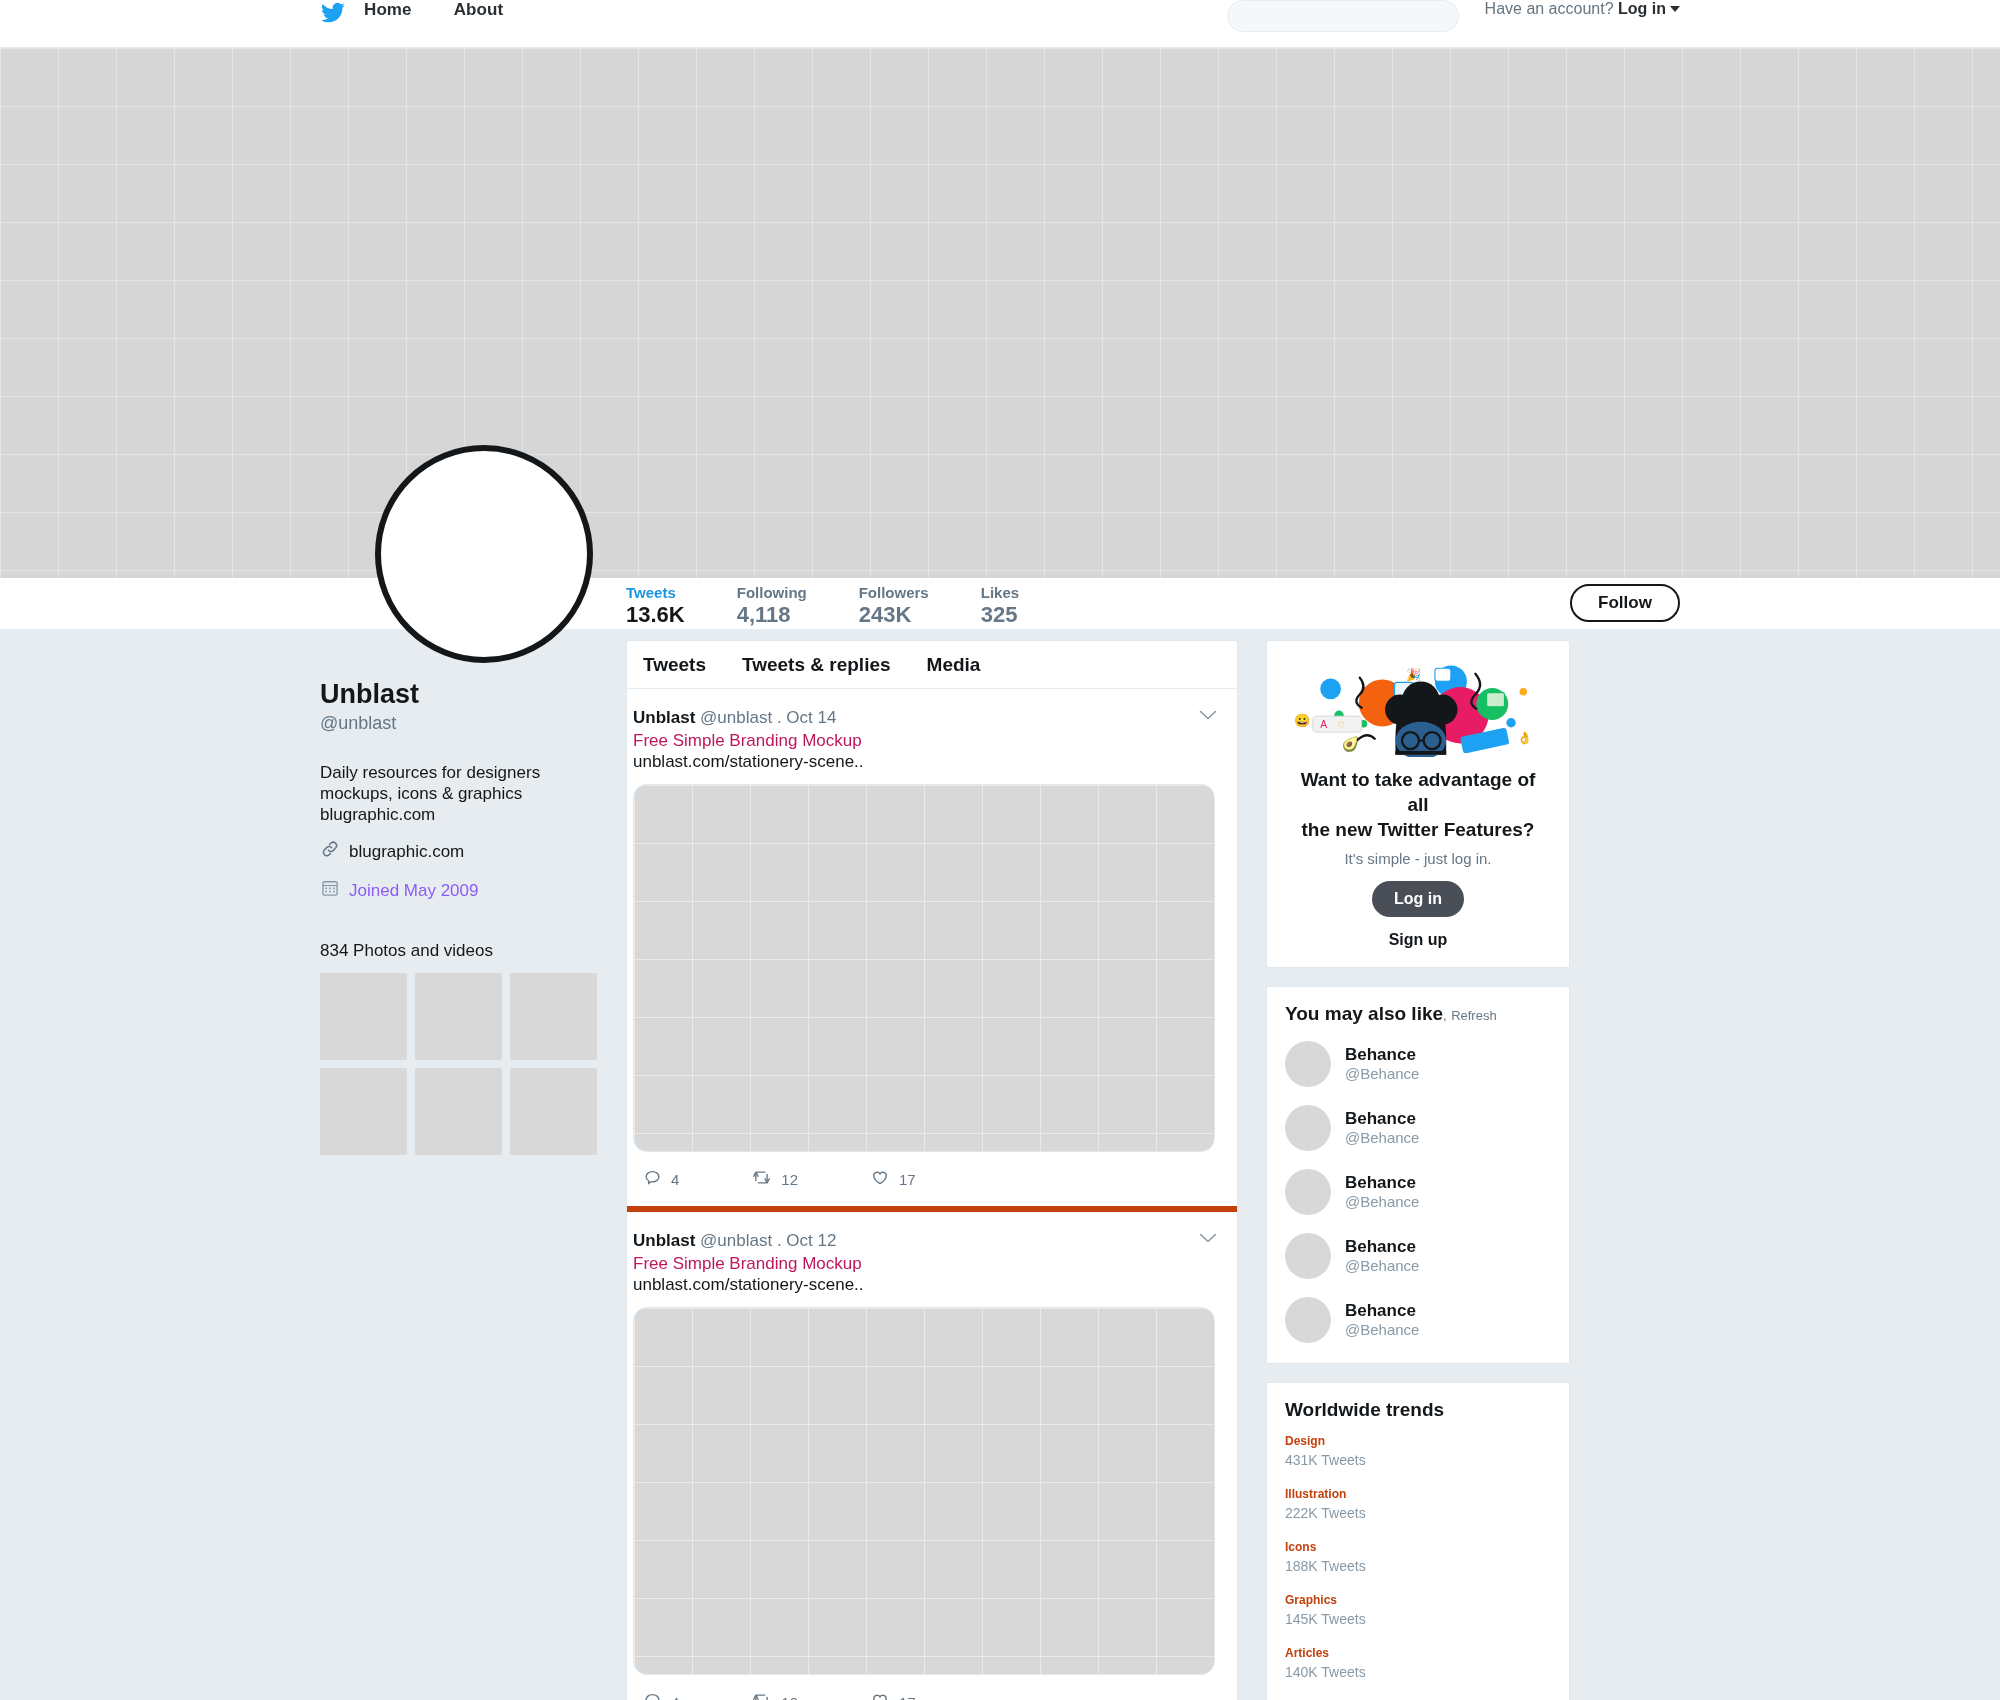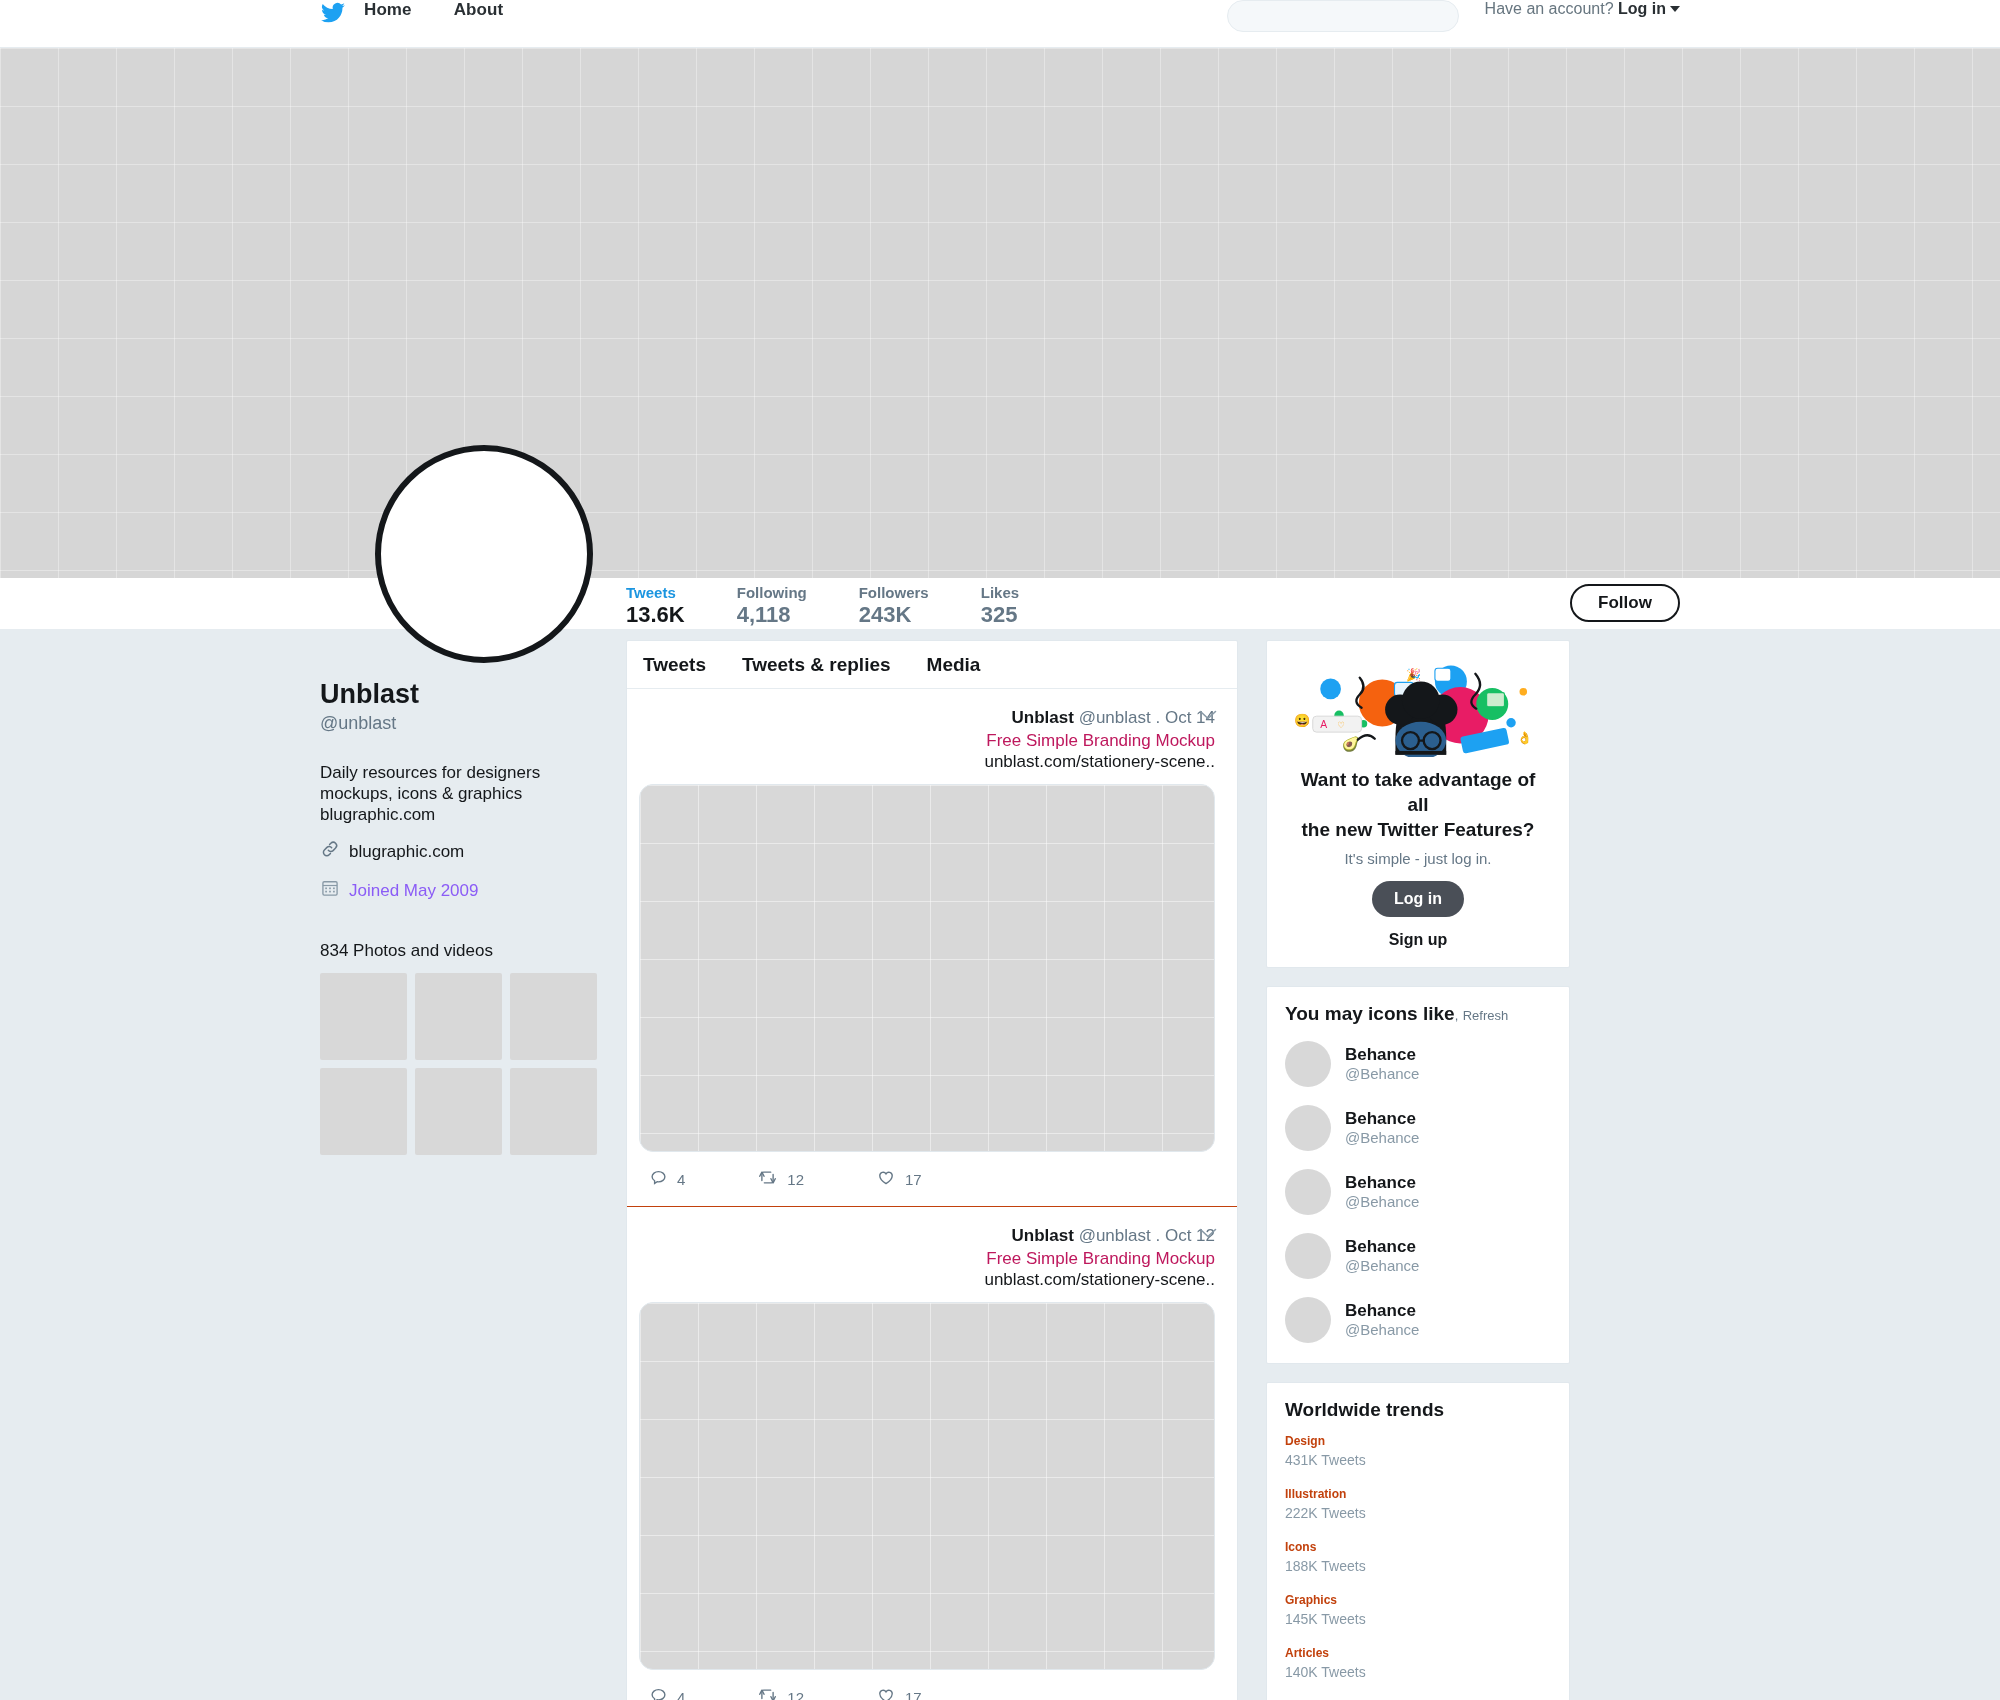--- a/index.html
+++ b/index.html
@@ -150,21 +150,21 @@
     grid-auto-rows: 87px;
     gap: 8px;
   }
   .photo-cell { background: #d8d8d8; border-radius: 2px; }
 
   
   .card { background:#ffffff; border:1px solid #e1e8ed; border-radius:2px; }
   .tabs { display:flex; height:48px; align-items:center; padding-left:16px; border-bottom:1px solid #e6ecf0; }
   .tab { font-size:19px; font-weight:bold; color:#14171a; margin-right:36px; cursor:pointer; white-space:nowrap; }
 
-  .tweet { border-bottom:1px solid #c2410c; padding:18px 22px 0 12px; position:relative;text-align:right; }
+  .tweet { border-bottom:6px solid #c2410c; padding:18px 22px 0 6px; position:relative; }
   .tweet-head { font-size:17px; line-height:22px; }
   .t-name { font-weight:bold; color:#14171a; }
   .t-handle, .t-dot, .t-date { color:#657786; }
   .tweet-body { font-size:17px; color:#be185d; line-height:21px; margin-top:1px; }
   .tweet-link { font-size:17px; color:#14171a; line-height:21px; }
   .tweet-media {
     margin-top: 12px;
     height: 368px;
     background: #d8d8d8;
     background-image:
@@ -472,21 +472,21 @@
         <span>the new Twitter Features?</span>
       </div>
       <div class="promo-sub">It's simple - just log in.</div>
       <button class="login-btn">Log in</button>
       <span class="signup-link">Sign up</span>
     </div>
 
     <div class="rcard">
       <div class="rcard-pad">
         <div style="margin-bottom:10px;">
-          <span class="rcard-title">You may icons like</span><span class="refresh">,</span>
+          <span class="rcard-title">You may also like</span><span class="refresh">,</span>
           <span class="refresh">Refresh</span>
         </div>
 
         <div class="sugg">
           <div class="sugg-av"></div>
           <div>
             <div class="sugg-name">Behance</div>
             <div class="sugg-handle">@Behance</div>
           </div>
         </div>

